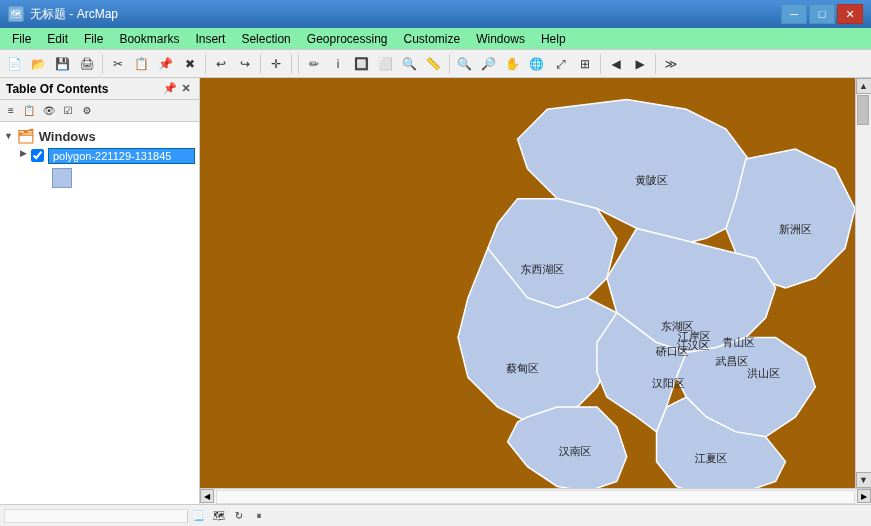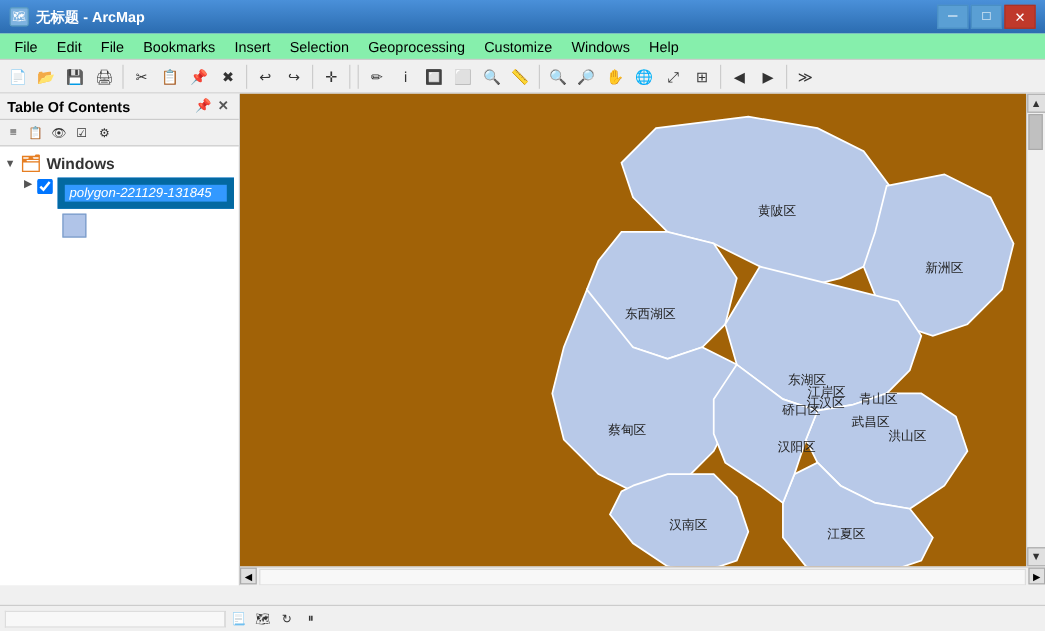--- a/index.html
+++ b/index.html
@@ -2,21 +2,21 @@
 <html><head>
   <meta charset="utf-8">
   <style>
     * { margin: 0; padding: 0; box-sizing: border-box; }
     body { width: 871px; height: 526px; background: #f0f0f0; font-family: 'Microsoft YaHei', 'Segoe UI', Arial, sans-serif; font-size: 12px; overflow: hidden; position: relative; }
 
     
     #title-bar { background: linear-gradient(to bottom, #4a90d9, #2b6cb0); height: 28px; display: flex; align-items: center; justify-content: space-between; padding: 0 8px; color: white; }
     #title-bar-left { display: flex; align-items: center; gap: 6px; }
     #title-bar-icon { width: 16px; height: 16px; background: #7eb3e0; border: 1px solid #5a9cc0; border-radius: 2px; display: flex; align-items: center; justify-content: center; font-size: 9px; color: white; }
-    #title-text { font-size: 12px; font-weight: bold; }
+    #title-text { font-size: 12px; font-weight: normal; }
     #title-controls { display: flex; gap: 2px; }
     .title-btn { width: 26px; height: 20px; background: #5a9fd4; border: 1px solid #4a8fc4; color: white; cursor: pointer; display: flex; align-items: center; justify-content: center; font-size: 11px; }
     .title-btn.close { background: #c0392b; border-color: #a93226; }
 
     
     #menu-bar { background: #86efac; height: 22px; display: flex; align-items: center; padding: 0 4px; border-bottom: 1px solid #ccc; }
     .menu-item { padding: 2px 8px; cursor: pointer; font-size: 12px; color: #000; }
 
     
     #toolbar { background: #f0f0f0; height: 28px; display: flex; align-items: center; padding: 0 4px; gap: 2px; border-bottom: 1px solid #ccc; }
@@ -32,21 +32,21 @@
     #toc-header { background: #f0f0f0; height: 22px; display: flex; align-items: center; justify-content: space-between; padding: 0 6px; border-bottom: 1px solid #ccc; font-size: 12px; font-weight: bold; }
     #toc-header-controls { display: flex; gap: 2px; }
     .toc-ctrl-btn { width: 14px; height: 14px; cursor: pointer; color: #555; font-size: 11px; display: flex; align-items: center; justify-content: center; }
     #toc-toolbar { background: #f0f0f0; height: 22px; display: flex; align-items: center; padding: 0 2px; gap: 1px; border-bottom: 1px solid #ccc; }
     #toc-content { flex: 1; overflow: auto; padding: 4px; }
     .layers-group { }
     .layers-header { display: flex; align-items: center; gap: 4px; font-size: 13px; font-weight: bold; color: #333; padding: 2px 0; }
     .layers-icon { font-size: 14px; color: #e67e22; }
     .layer-item { display: flex; align-items: flex-start; gap: 4px; padding: 2px 0 2px 16px; }
     .layer-checkbox { width: 13px; height: 13px; margin-top: 1px; }
-    .layer-name { background: #3399ff; color: white; padding: 1px 4px; font-size: 11px; border: 6px solid #0369a1; flex: 1; cursor: pointer; font-style: italic; }
+    .layer-name { background: #3399ff; color: white; padding: 1px 4px; font-size: 11px; border: 1px solid #0369a1; flex: 1; cursor: pointer; }
     .layer-symbol { width: 20px; height: 20px; background: #b0c4e8; border: 1px solid #7a9cc8; margin-left: 16px; margin-top: 2px; }
 
     
     #map-area { flex: 1; background: #a16207; position: relative; overflow: hidden; }
 
     
     #right-scrollbar { width: 16px; background: #f0f0f0; border-left: 1px solid #ccc; display: flex; flex-direction: column; align-items: center; }
     .scroll-btn { width: 16px; height: 16px; background: #e0e0e0; border: 1px solid #aaa; cursor: pointer; display: flex; align-items: center; justify-content: center; font-size: 9px; color: #333; flex-shrink: 0; }
     .scroll-thumb { width: 12px; height: 30px; background: #c0c0c0; border: 1px solid #aaa; }
 
@@ -124,21 +124,21 @@
   <button class="tb-btn">🌐</button>
   <button class="tb-btn">⤢</button>
   <button class="tb-btn">⊞</button>
   <div class="tb-sep"></div>
   <button class="tb-btn">◀</button>
   <button class="tb-btn">▶</button>
   <div class="tb-sep"></div>
   <button class="tb-btn">≫</button>
 </div>
 
-<div id="main" style="display:flex; flex-direction:column; height: calc(526px - 28px - 22px - 28px); gap: 16px;">
+<div id="main" style="display:flex; flex-direction:column; height: calc(526px - 28px - 22px - 28px);">
   <div style="display:flex; flex:1; overflow:hidden;">
 
     <div id="toc">
       <div id="toc-header">
         <span style="font-size:12px; font-weight:bold;">Table Of Contents</span>
         <div id="toc-header-controls">
           <span class="toc-ctrl-btn">📌</span>
           <span class="toc-ctrl-btn">✕</span>
         </div>
       </div>

